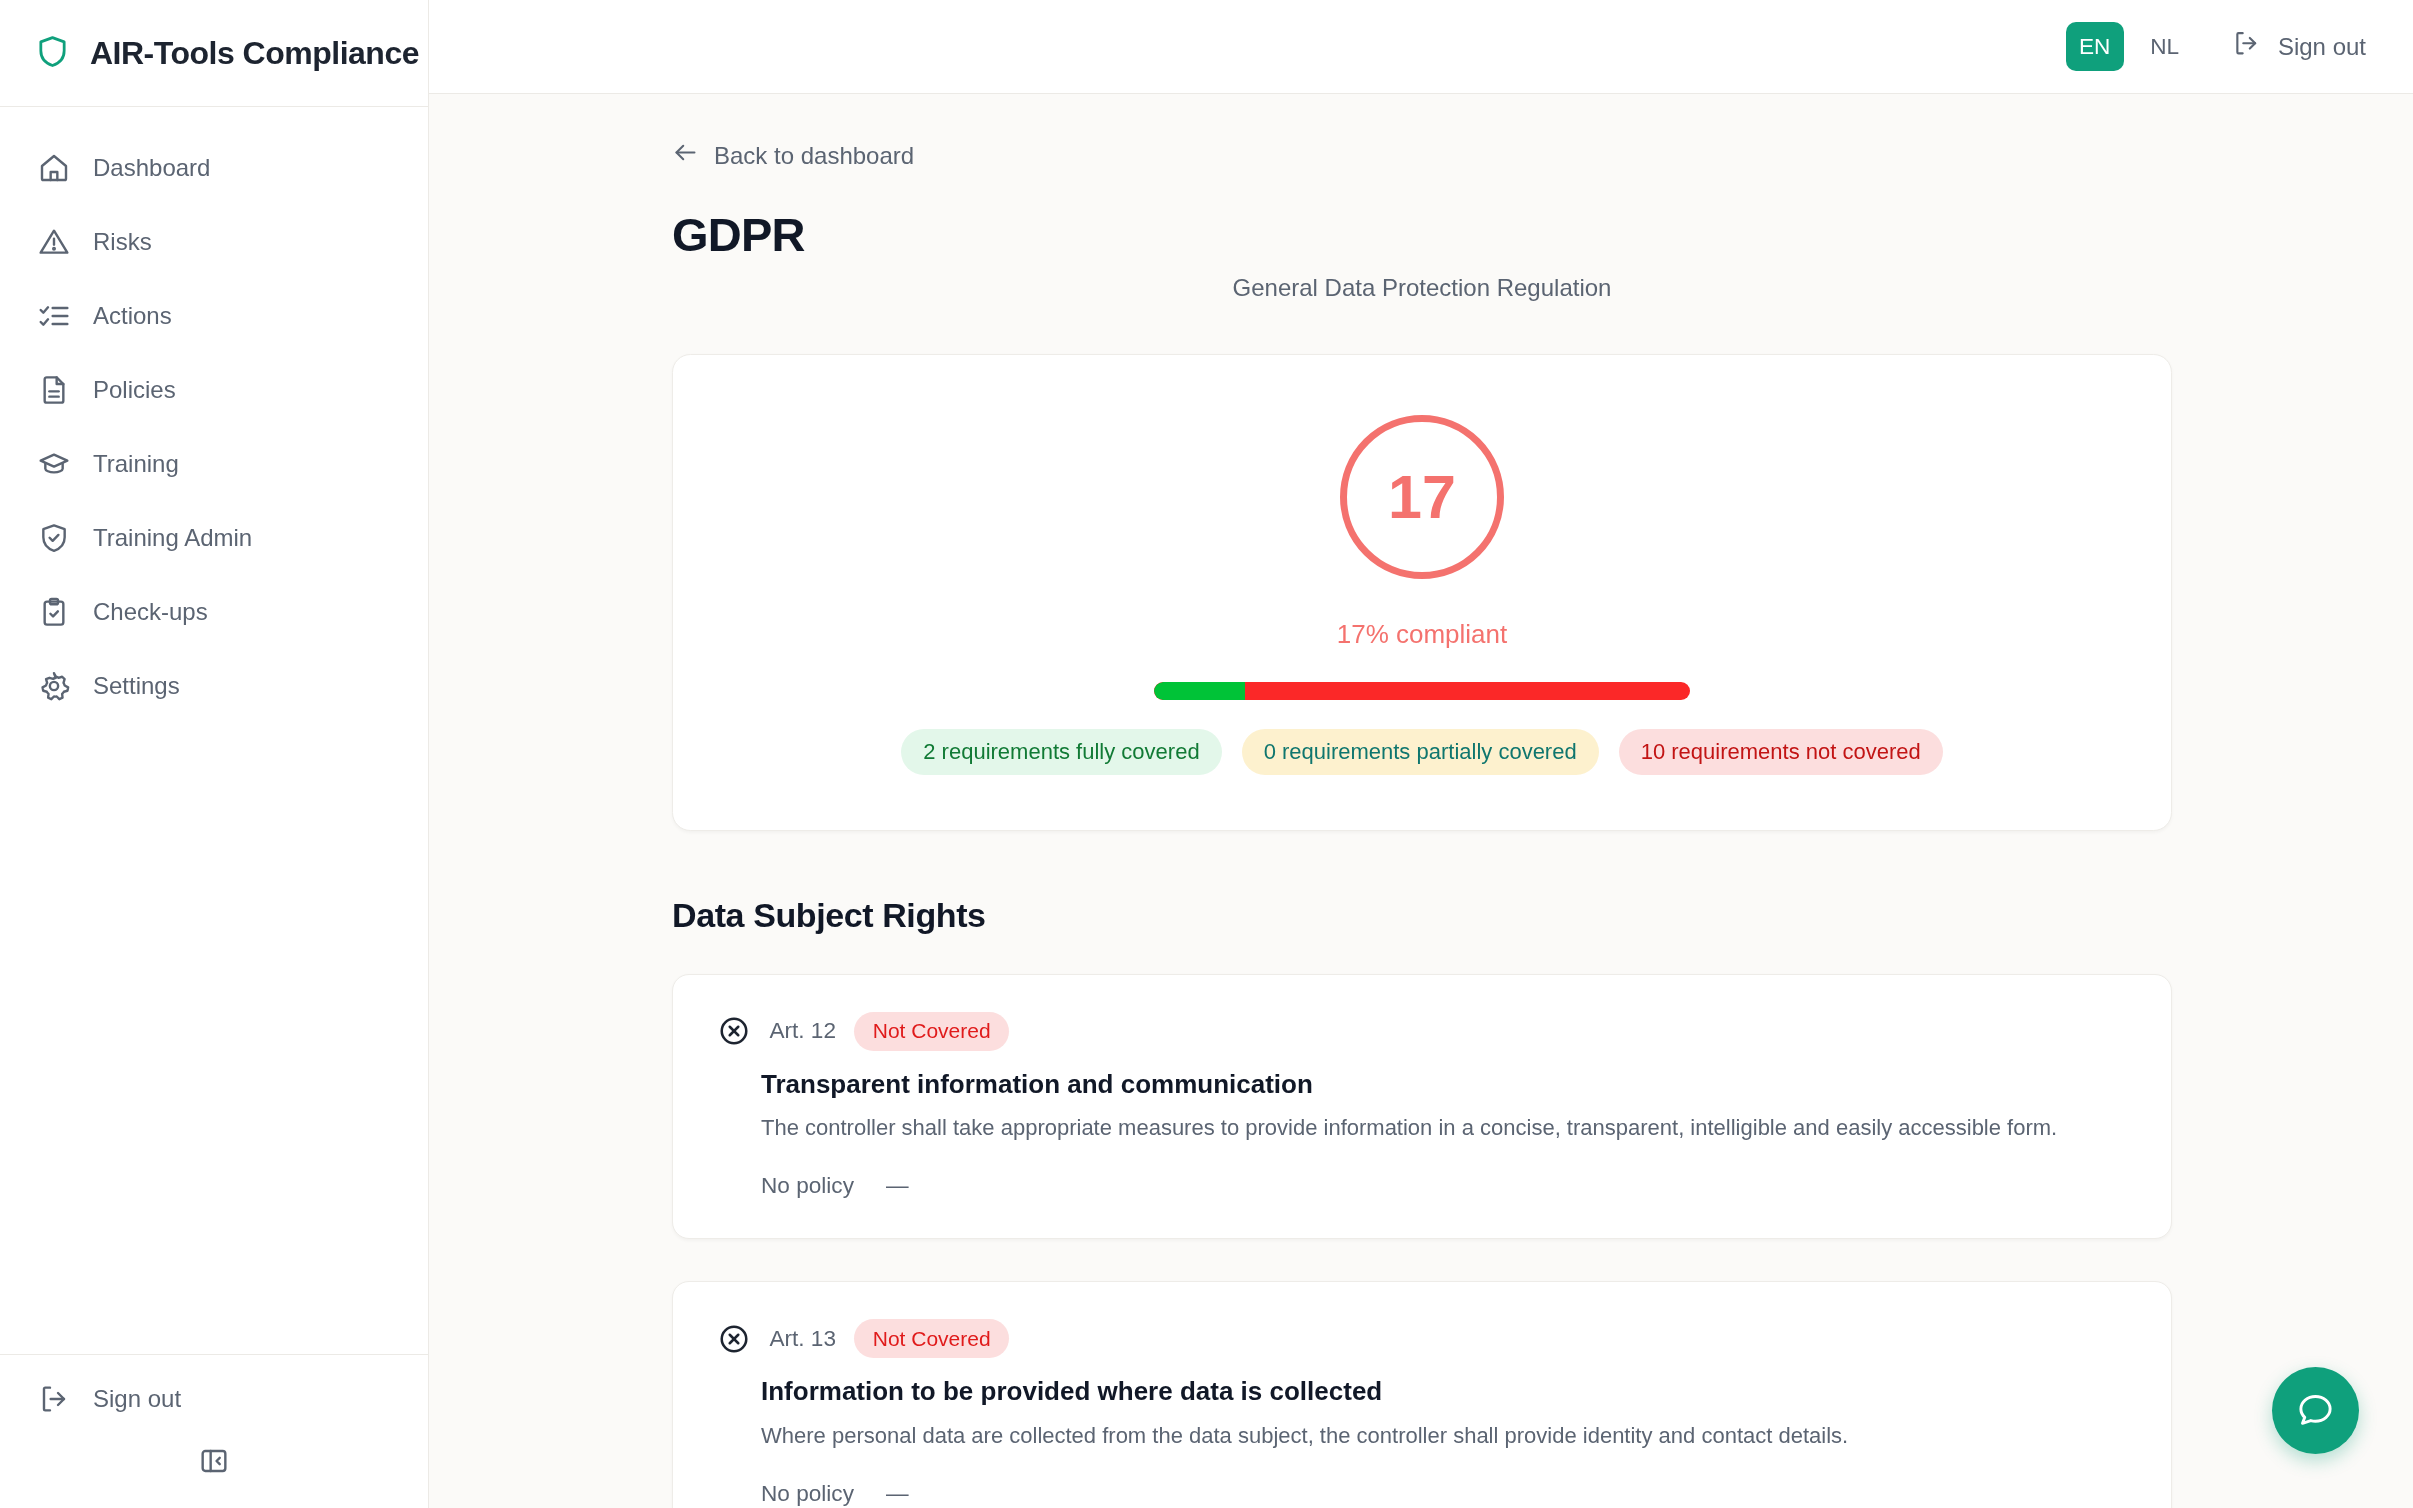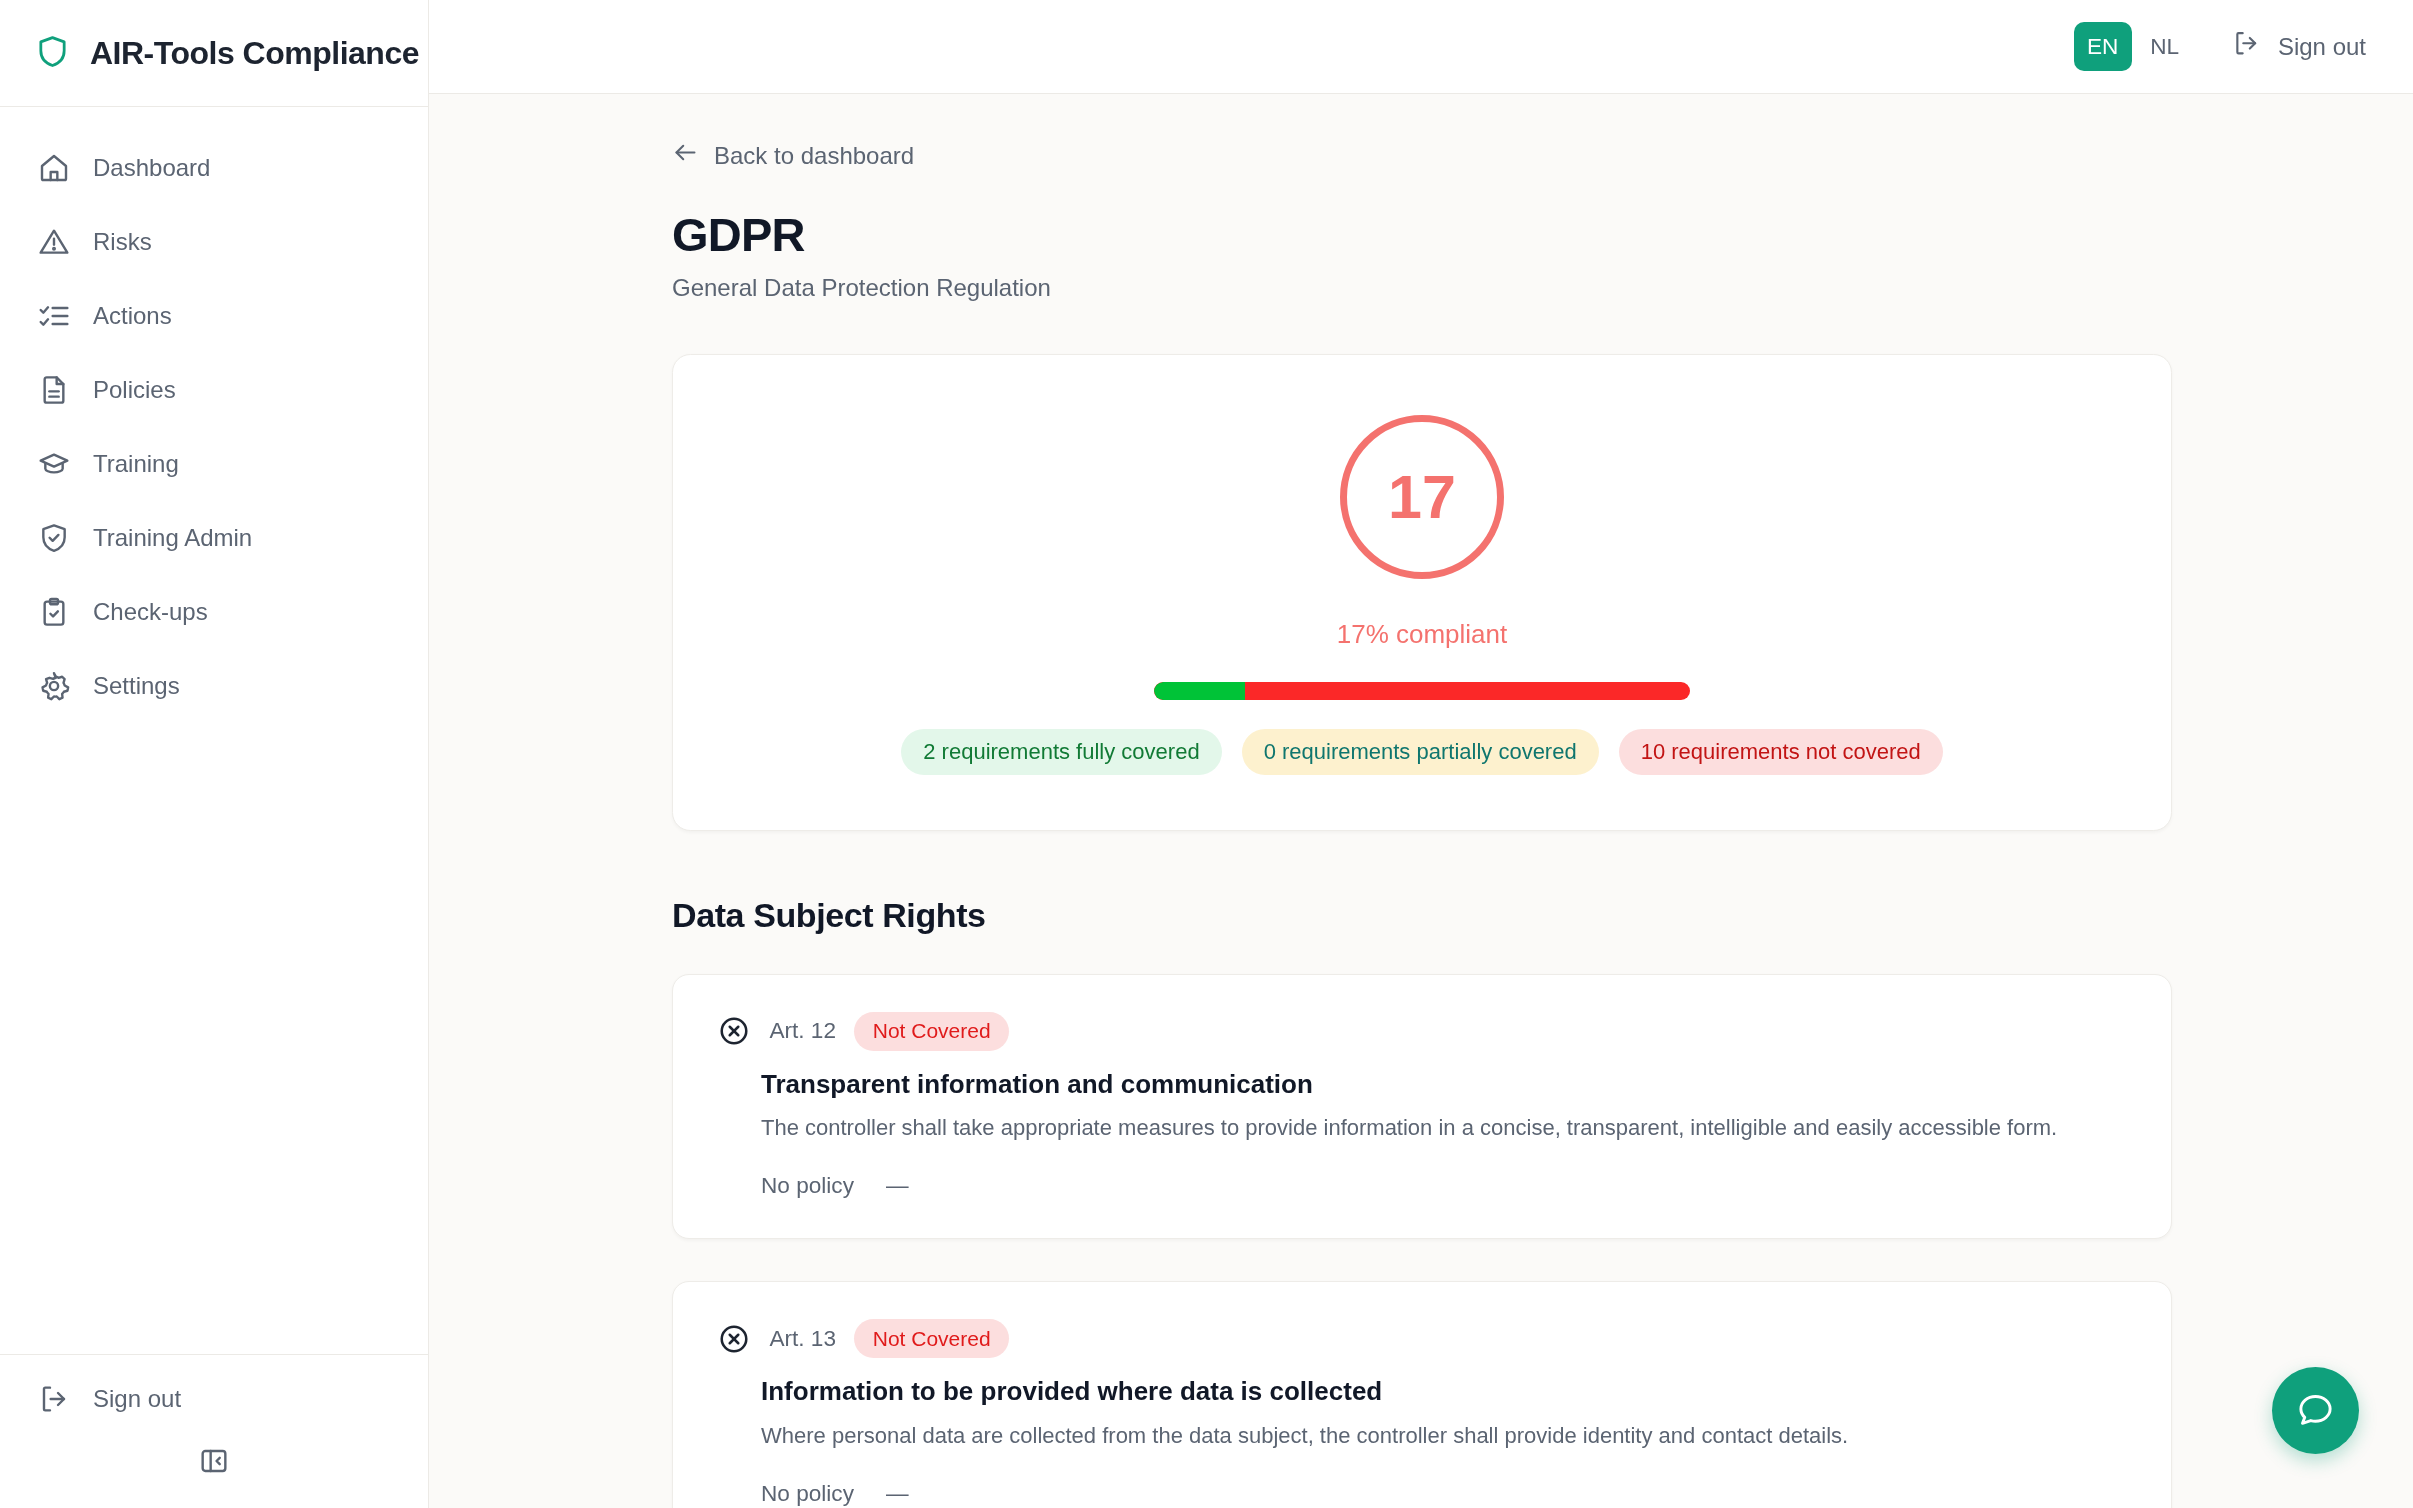--- a/index.html
+++ b/index.html
@@ -54,39 +54,39 @@
   .collapse-btn { width: 37px; height: 37px; display:flex; align-items:center; justify-content:center; cursor:pointer; }
 
   
   .main { flex: 1 1 auto; height: 1508px; position: relative; background: #fbfaf8; overflow: hidden; }
   .topbar {
     height: 94px; background: #ffffff;
     border-bottom: 1.7px solid #eceae6;
     display: flex; align-items: center; justify-content: flex-end;
     padding-right: 47px; gap: 0px;
   }
-  .lang-group { display: flex; align-items: flex-end; gap: 5px; margin-right: 40px; }
+  .lang-group { display: flex; align-items: flex-end; gap: 13px; margin-right: 40px; }
   .lang-pill {
     min-width: 54px; height: 49px; border-radius: 10px;
     display: flex; align-items: center; justify-content: center;
     font-size: 22.6px; padding: 0 13.4px; cursor: pointer;
   }
   .lang-pill.active { background: #0fa07c; color: #ffffff; }
   .lang-pill.idle { background: transparent; color: #5b6472; }
   .signout-top { display: flex; align-items: center; gap: 17px; color: #5b6472; font-size: 24px; cursor: pointer; }
 
   .content { padding: 45px 0 8px 0; height: calc(1508px - 94px); overflow: hidden; }
   .inner { width: 1500px; margin-left: 243px; }
 
   .back-link {
     display: inline-flex; align-items: center; gap: 15px;
     color: #5b6472; font-size: 24px; cursor: pointer; margin-bottom: 35px;
   }
   .page-title { font-size: 47px; font-weight: bold; color: #111827; letter-spacing: -0.8px; margin: 0 0 11.7px 0; }
-  .page-sub { font-size: 24px; color: #5b6472; margin: 0 0 52px 0; }
+  .page-sub { font-size: 24px; color: #5b6472; margin: 0 0 52px 0; text-align: center; }
 
   
   .score-card {
     background: #ffffff; border: 1.7px solid #eeece8; border-radius: 18.4px;
     box-shadow: 0 1.7px 3.4px rgba(20,20,20,0.035);
     padding: 60px 0 55px 0;
     display: flex; flex-direction: column; align-items: center;
   }
   .ring {
     width: 164px; height: 164px; border-radius: 50%;

